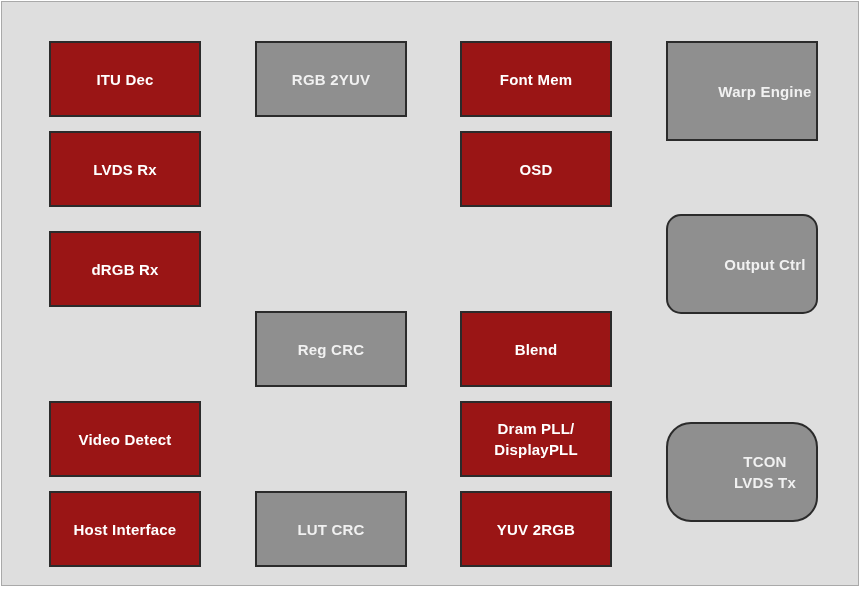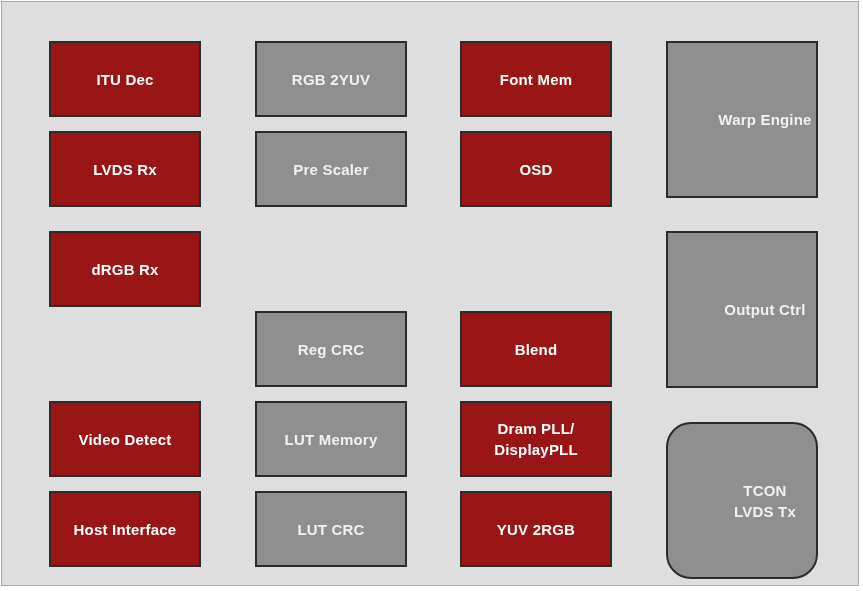--- a/index.html
+++ b/index.html
@@ -31,50 +31,48 @@
     justify-content: center;
     text-align: center;
     font-weight: 700;
     font-size: 15px;
     line-height: 21px;
     white-space: pre-line;
     letter-spacing: 0.2px;
   }
   .red  { background: var(--red, #9a1515);  color: #ffffff; }
   .gray { background: var(--gray, #8f8f8f); color: #f1f1f1; }
-  .tall { height: 157px; padding-left: 46px; }
+  .tall { height: 100px; padding-left: 46px; }
   .c1 { left: 47px; }
   .c2 { left: 253px; }
   .c3 { left: 458px; }
   .c4 { left: 664px; }
   .r1 { top: 39px; }
   .r2 { top: 129px; text-align: center; }
   .r3 { top: 229px; }
   .r4 { top: 309px; }
   .r5 { top: 399px; }
   .r6 { top: 489px; }
   .t1 { top: 39px; }
-  .t2 { top: 229px; }
+  .t2 { top: 212px; border-radius: 15px; }
   .t3 { top: 420px; border-radius: 25px; }
 </style>
 </head>
 <body>
 
 <div id="panel">
 
   <div class="block red c1 r1">ITU Dec</div>
   <div class="block red c1 r2">LVDS Rx</div>
   <div class="block red c1 r3">dRGB Rx</div>
   <div class="block red c1 r5">Video Detect</div>
   <div class="block red c1 r6">Host Interface</div>
 
   <div class="block gray c2 r1">RGB 2YUV</div>
-  <div class="block gray c2 r2">Pre Scaler</div>
   <div class="block gray c2 r4">Reg CRC</div>
-  <div class="block gray c2 r5">LUT Memory</div>
   <div class="block gray c2 r6">LUT CRC</div>
 
   <div class="block red c3 r1">Font Mem</div>
   <div class="block red c3 r2">OSD</div>
   <div class="block red c3 r4">Blend</div>
   <div class="block red c3 r5">Dram PLL/
 DisplayPLL</div>
   <div class="block red c3 r6">YUV 2RGB</div>
 
   <div class="block gray tall c4 t1">Warp Engine</div>

